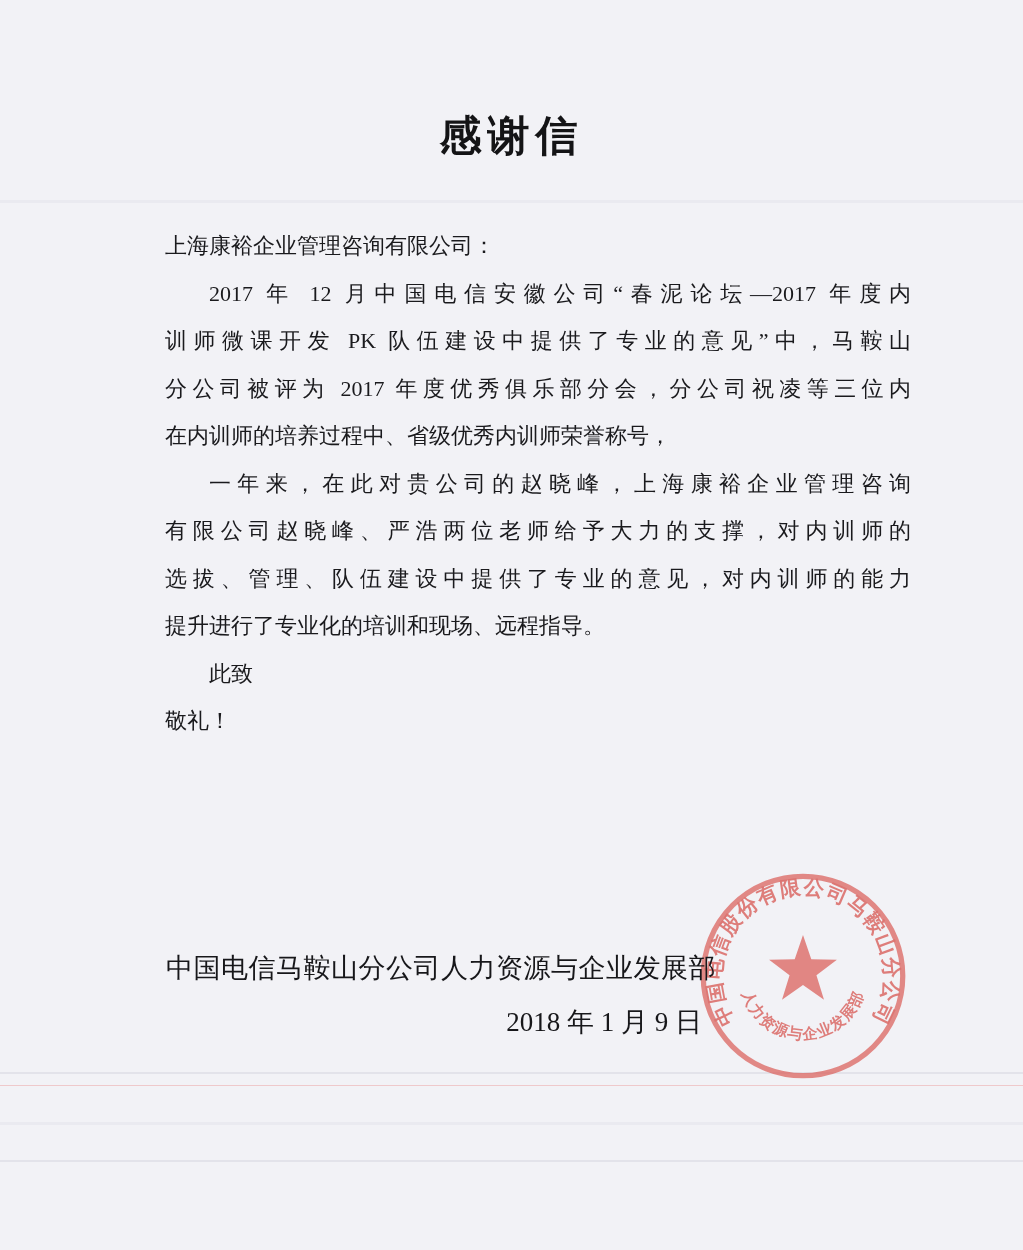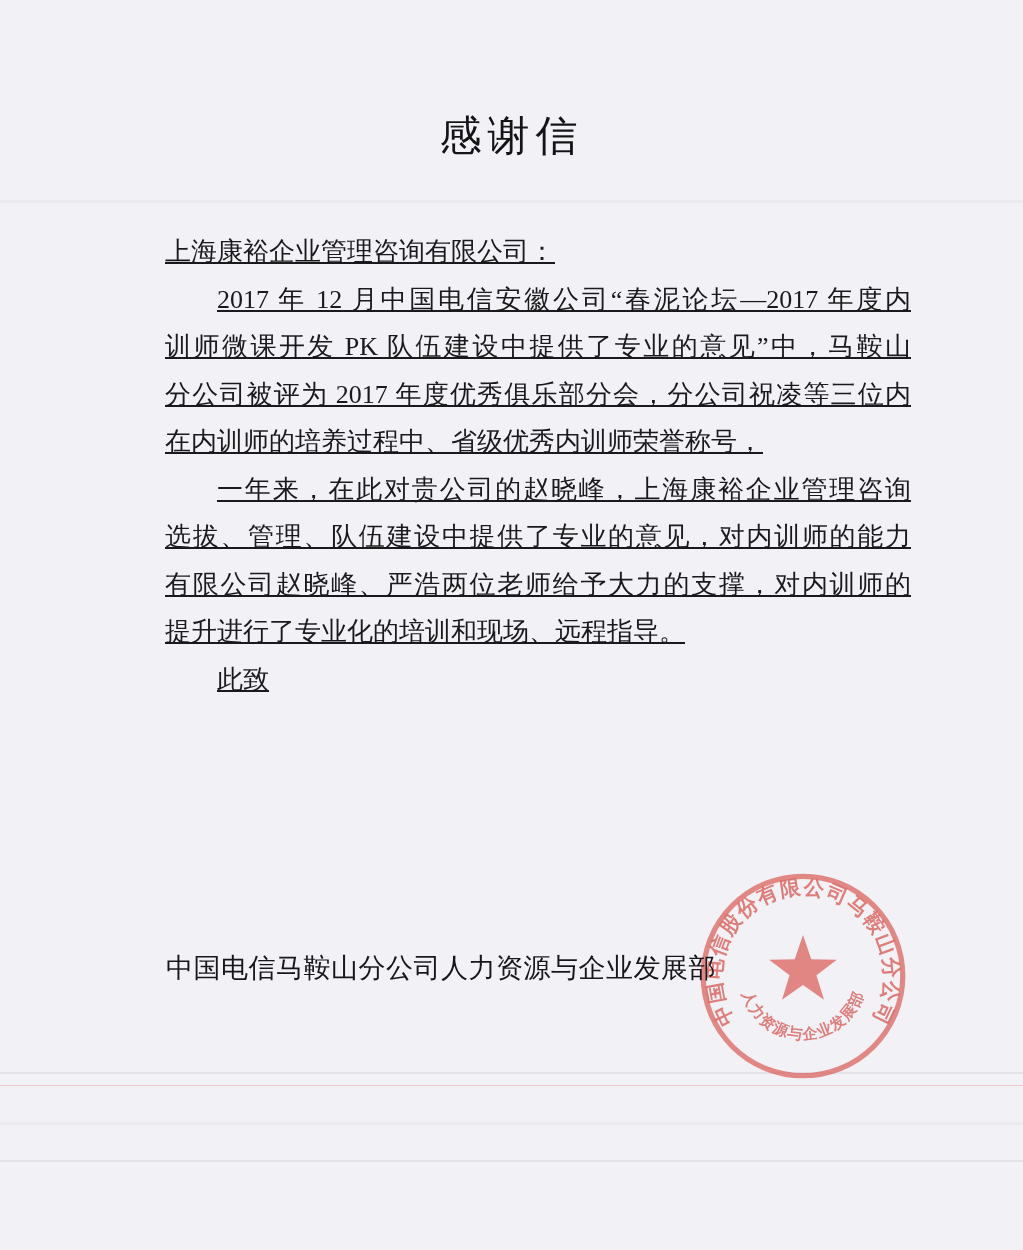--- a/index.html
+++ b/index.html
@@ -31,33 +31,32 @@
   .scan-line.pink { background: rgba(235,150,150,0.45); height: 1px; }
   .scan-line.soft { background: rgba(205,205,218,0.22); height: 3px; }
 
   .title {
     position: absolute;
     top: 108px;
     left: 0;
     width: 100%;
     text-align: center;
     font-size: 42px;
-    font-weight: normal;
+    font-weight: bold;
     letter-spacing: 6px;
     color: #141416;
   }
 
   .body-text {
     position: absolute;
     left: 165px;
-    top: 228px;
+    top: 222px;
     width: 746px;
-    font-size: 26px;
+    font-size: 22px;
     color: #1a1a1d;
-    text-decoration: underline;
   }
   .line {
     height: 47.5px;
     line-height: 47.5px;
     white-space: nowrap;
   }
   .line.justify {
     white-space: normal;
     text-align: justify;
     text-align-last: justify;
@@ -114,40 +113,42 @@
 
   <div class="body-text">
     <div class="line">上海康裕企业管理咨询有限公司：</div>
 
     <div class="line justify indent">2017 年 12 月中国电信安徽公司“春泥论坛—2017 年度内</div>
     <div class="line justify">训师微课开发 PK 队伍建设中提供了专业的意见”中，马鞍山</div>
     <div class="line justify">分公司被评为 2017 年度优秀俱乐部分会，分公司祝凌等三位内</div>
     <div class="line">在内训师的培养过程中、省级优秀内训师荣誉称号，</div>
 
     <div class="line justify indent">一年来，在此对贵公司的赵晓峰，上海康裕企业管理咨询</div>
+    <div class="line justify">有限公司赵晓峰、严浩两位老师给予大力的支撑，对内训师的</div>
     <div class="line justify">选拔、管理、队伍建设中提供了专业的意见，对内训师的能力</div>
-    <div class="line justify">有限公司赵晓峰、严浩两位老师给予大力的支撑，对内训师的</div>
     <div class="line">提升进行了专业化的培训和现场、远程指导。</div>
 
 
     <div class="line indent">此致</div>
+    <div class="line">敬礼！</div>
   </div>
 
   <svg class="stamp" viewBox="0 0 200 200">
     <defs>
       <path id="ring-path" d="M 36.1 144.8 A 78 78 0 1 1 163.9 144.8" fill="none"></path>
       <path id="bottom-path" d="M 43.6 120.5 A 60 60 0 0 0 156.4 120.5" fill="none"></path>
     </defs>
     <circle cx="100" cy="100" r="95" fill="none" stroke="#da5f5b" stroke-width="5" stroke-opacity="0.85"></circle>
     <polygon points="100,61 107.9,84.1 132.3,84.5 112.8,99.2 120,122.5 100,108.5 80,122.5 87.2,99.2 67.7,84.5 92.1,84.1" fill="#dc6561" fill-opacity="0.9"></polygon>
     <text font-size="19.5" font-weight="bold" fill="#d85c58" fill-opacity="0.92" font-family="Liberation Serif, DejaVu Serif, serif" letter-spacing="1.5">
       <textPath href="#ring-path" startOffset="50%" text-anchor="middle">中国电信股份有限公司马鞍山分公司</textPath>
     </text>
     <text font-size="14.5" font-weight="bold" fill="#d85c58" fill-opacity="0.92" font-family="Liberation Serif, DejaVu Serif, serif" letter-spacing="1">
       <textPath href="#bottom-path" startOffset="50%" text-anchor="middle">人力资源与企业发展部</textPath>
     </text>
   </svg>
 
   <div class="signature-block">
     <div class="signature-line">中国电信马鞍山分公司人力资源与企业发展部</div>
+    <div class="date-line">2018 年 1 月 9 日</div>
   </div>
 
 </div>
 
 </body></html>

